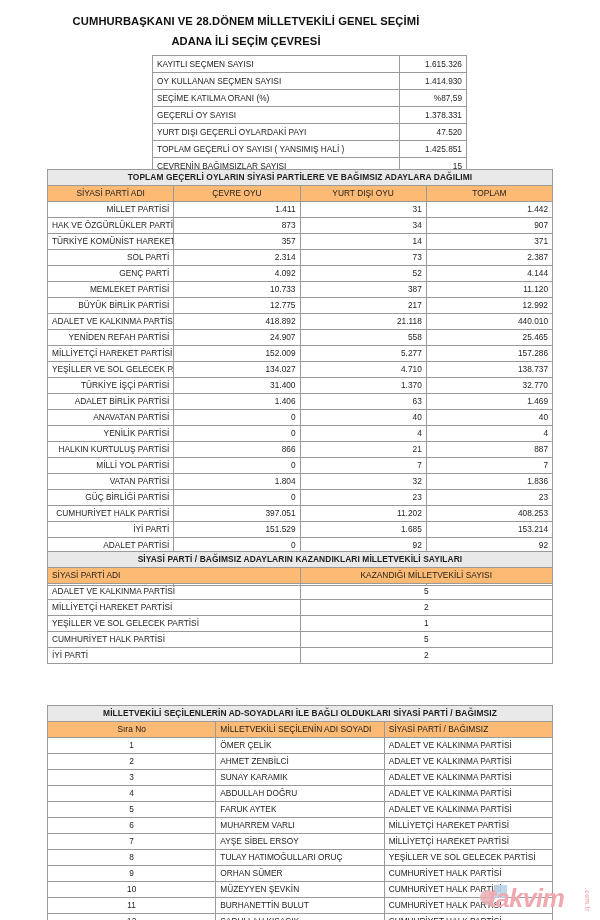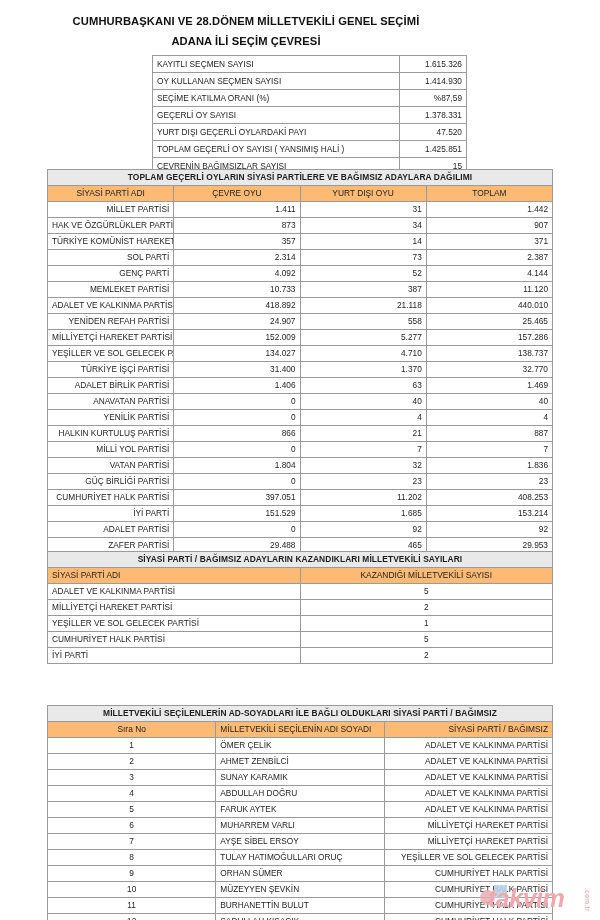--- a/index.html
+++ b/index.html
@@ -113,21 +113,21 @@
 
   
   #mps-table {
     position: absolute;
     left: 47px;
     top: 705px;
     width: 506px;
   }
   #mps-table td.no   { width: 38px; text-align: center; }
   #mps-table td.name { width: 216px; text-align: left; }
-  #mps-table td.prty { width: 252px; text-align: right; }
+  #mps-table td.prty { width: 252px; text-align: left; }
 
   
   #watermark {
     position: absolute;
     left: 478px;
     top: 884px;
     width: 122px;
     height: 30px;
     pointer-events: none;
   }
@@ -256,20 +256,26 @@
           <td class="num w-yurt">52</td>
           <td class="num w-toplam">4.144</td>
         </tr>
         <tr>
           <td class="party w-party">MEMLEKET PARTİSİ</td>
           <td class="num w-cevre">10.733</td>
           <td class="num w-yurt">387</td>
           <td class="num w-toplam">11.120</td>
         </tr>
         <tr>
+          <td class="party w-party">BÜYÜK BİRLİK PARTİSİ</td>
+          <td class="num w-cevre">12.775</td>
+          <td class="num w-yurt">217</td>
+          <td class="num w-toplam">12.992</td>
+        </tr>
+        <tr>
           <td class="party w-party">ADALET VE KALKINMA PARTİSİ</td>
           <td class="num w-cevre">418.892</td>
           <td class="num w-yurt">21.118</td>
           <td class="num w-toplam">440.010</td>
         </tr>
         <tr>
           <td class="party w-party">YENİDEN REFAH PARTİSİ</td>
           <td class="num w-cevre">24.907</td>
           <td class="num w-yurt">558</td>
           <td class="num w-toplam">25.465</td>

